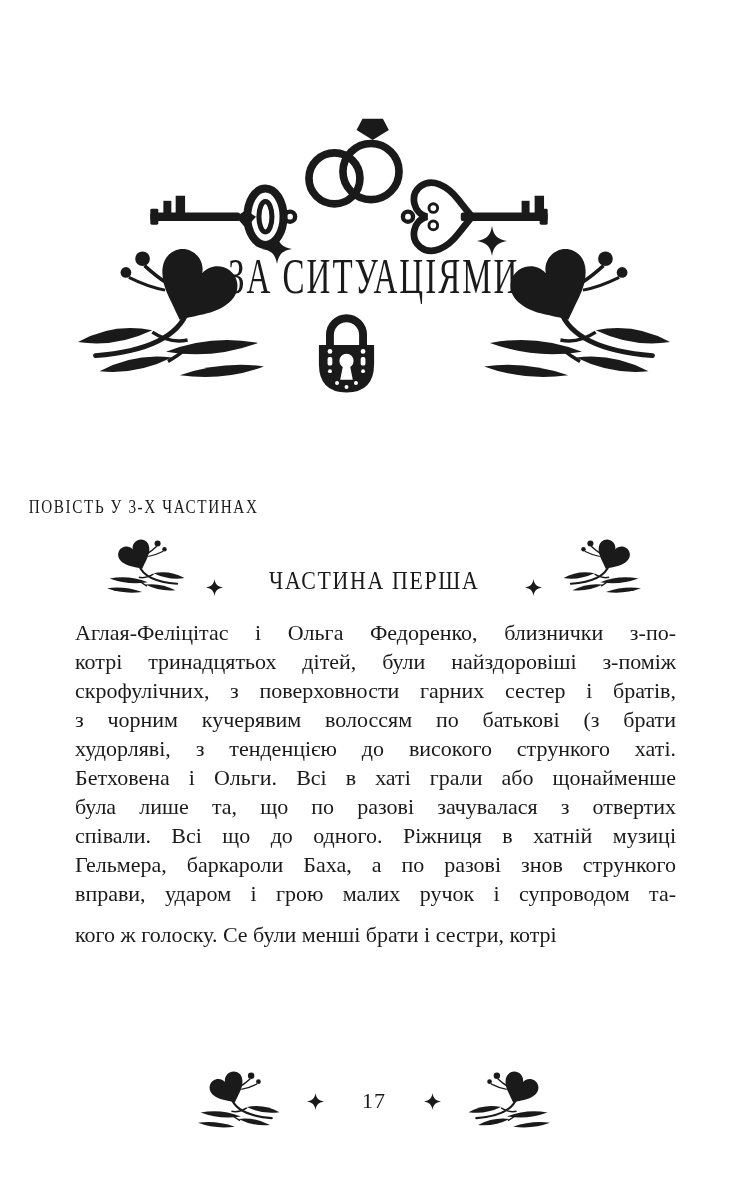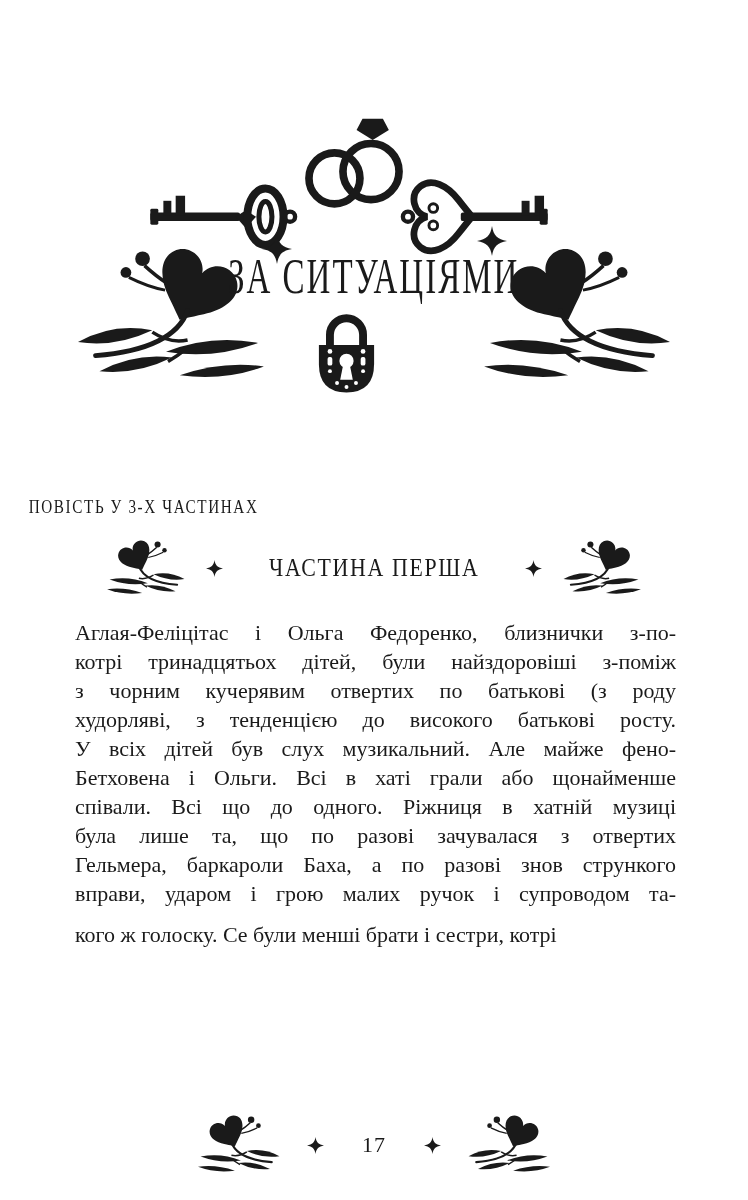--- a/index.html
+++ b/index.html
@@ -38,38 +38,38 @@
   
   .subtitle {
     position:absolute; left:0; top:466px; width:748px; text-align:left;
     font-size:19px; line-height:26px;margin-top:28px;
   }
   .subtitle span { display:inline-block; transform:scaleX(.8); letter-spacing:2px; white-space:nowrap; }
 
   
   .part-row {
     position:absolute; left:0; top:540px; width:748px; height:56px;
-    display:flex; align-items:center; justify-content:center; gap:18px;
+    display:flex; align-items:flex-end; justify-content:center; gap:18px;
   }
   .sprig { width:82px; height:57px; flex:0 0 auto; }
   .sparkle-sm { width:17px; height:17px; flex:0 0 auto; }
   .part-title { font-size:26px; line-height:30px; padding:0 8px; }
   .part-title span { display:inline-block; transform:scaleX(.84); letter-spacing:2px; white-space:nowrap; }
 
   
   .body-text {
     position:absolute; left:75px; top:618px; width:601px;
     font-size:22px; line-height:29px;
   }
   .body-text .line { text-align:justify; text-align-last:justify; white-space:normal; }
   .body-text .line.last { text-align-last:left;margin-top:12px; }
 
   
   .footer-row {
-    position:absolute; left:0; top:1116px; width:748px; height:58px;
+    position:absolute; left:0; top:1072px; width:748px; height:58px;
     display:flex; align-items:center; justify-content:center; gap:24px;
   }
   .sprig-ft { width:86px; height:60px; flex:0 0 auto; }
   .page-number { font-size:22px; line-height:26px; padding:0 14px; letter-spacing:1px; }
 </style>
 </head>
 <body>
 
 <svg width="0" height="0" style="position:absolute" aria-hidden="true">
   <defs>
@@ -182,26 +182,26 @@
         <use href="#sym-sparkle"></use>
       </svg>
     <svg class="sprig" viewBox="0 0 200 140">
         <use href="#sym-branch"></use>
       </svg>
   </div>
 
   <div class="body-text">
     <div class="line">Аглая-Феліцітас і Ольга Федоренко, близнички з-по-</div>
     <div class="line">котрі тринадцятьох дітей, були найздоровіші з-поміж</div>
-    <div class="line">з чорним кучерявим отвертих по батькові (з роду</div>
-    <div class="line">худорляві, з тенденцією до високого батькові росту.</div>
-    <div class="line">У всіх дітей був слух музикальний. Але майже фено-</div>
+    <div class="line">скрофулічних, з поверховности гарних сестер і братів,</div>
+    <div class="line">з чорним кучерявим волоссям по батькові (з брати</div>
+    <div class="line">худорляві, з тенденцією до високого стрункого хаті.</div>
     <div class="line">Бетховена і Ольги. Всі в хаті грали або щонайменше</div>
+    <div class="line">була лише та, що по разові зачувалася з отвертих</div>
     <div class="line">співали. Всі що до одного. Ріжниця в хатній музиці</div>
-    <div class="line">була лише та, що по разові зачувалася з отвертих</div>
     <div class="line">Гельмера, баркароли Баха, а по разові знов стрункого</div>
     <div class="line">вправи, ударом і грою малих ручок і супроводом та-</div>
     <div class="line last">кого ж голоску. Се були менші брати і сестри, котрі</div>
   </div>
 
   <div class="footer-row">
     <svg class="sprig-ft mirror" viewBox="0 0 200 140">
         <use href="#sym-branch"></use>
       </svg>
     <svg class="sparkle-sm" viewBox="0 0 24 24">

